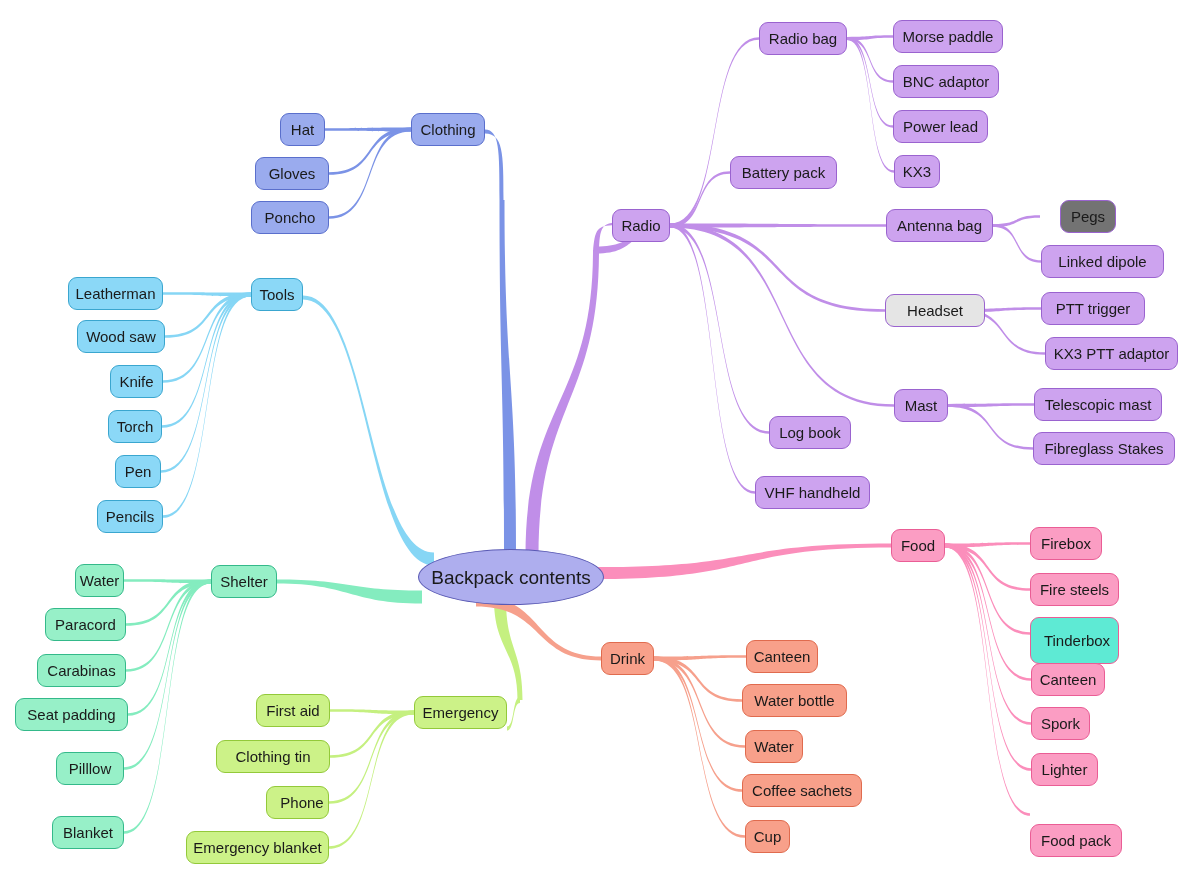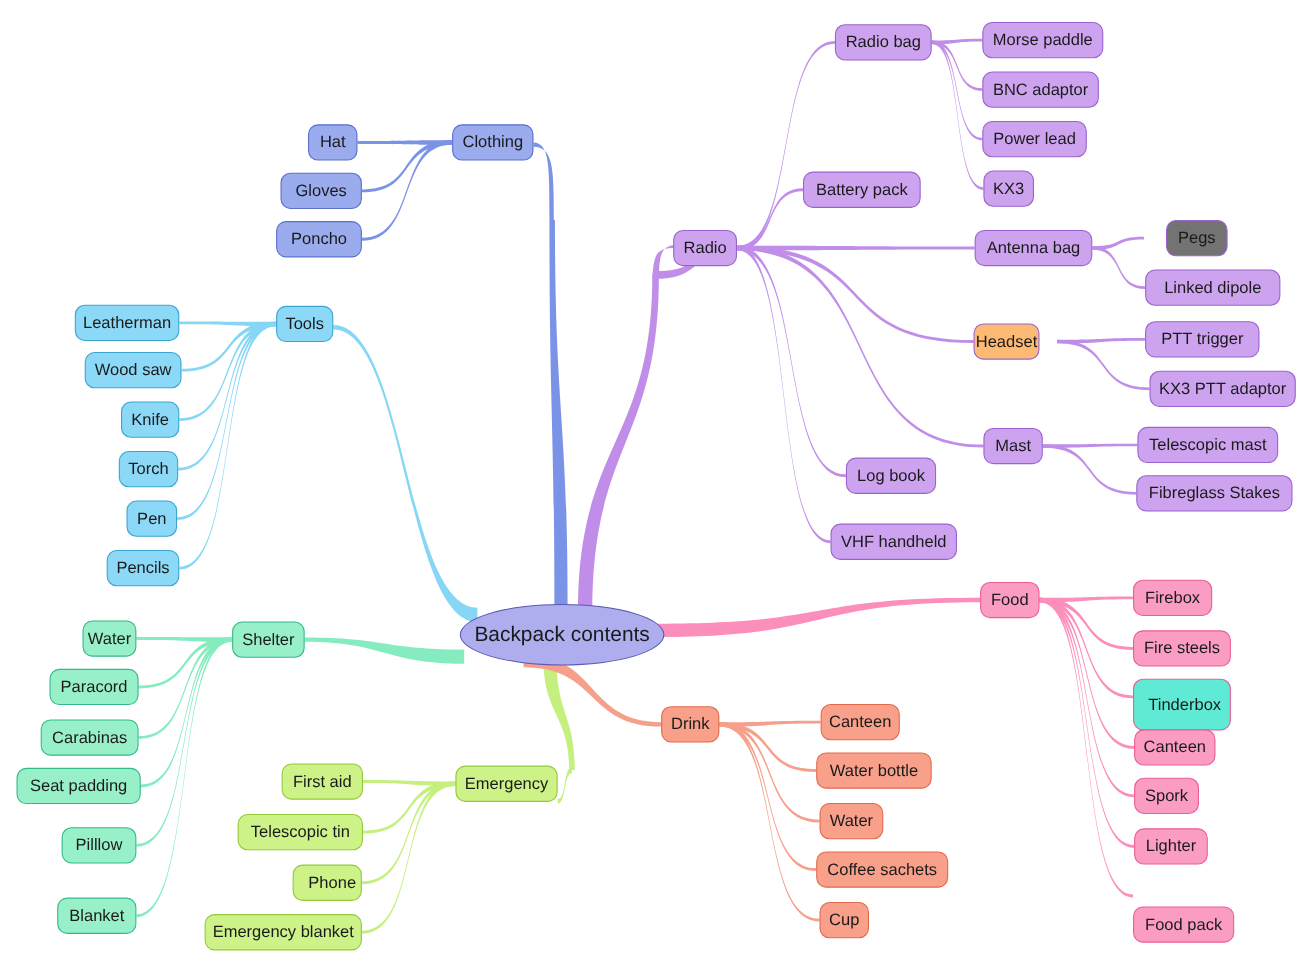--- a/index.html
+++ b/index.html
@@ -131,21 +131,21 @@
       <div class="node" style="left: 52px; top: 816px; width: 72px; height: 33px; background: rgb(151, 240, 200); border-color: rgb(52, 185, 138);">
         <span>Blanket</span>
       </div>
       <div class="node" style="left: 414px; top: 696px; width: 93px; height: 33px; background: rgb(204, 242, 136); border-color: rgb(147, 201, 58);">
         <span>Emergency</span>
       </div>
       <div class="node" style="left: 256px; top: 694px; width: 74px; height: 33px; background: rgb(204, 242, 136); border-color: rgb(147, 201, 58);">
         <span>First aid</span>
       </div>
       <div class="node" style="left: 216px; top: 740px; width: 114px; height: 33px; background: rgb(204, 242, 136); border-color: rgb(147, 201, 58);">
-        <span>Telescopic tin</span>
+        <span>Clothing tin</span>
       </div>
       <div class="node" style="left: 266px; top: 786px; width: 63px; height: 33px; background: rgb(204, 242, 136); border-color: rgb(147, 201, 58); padding-left: 20px;">
         <span>Phone</span>
       </div>
       <div class="node" style="left: 186px; top: 831px; width: 143px; height: 33px; background: rgb(204, 242, 136); border-color: rgb(147, 201, 58);">
         <span>Emergency blanket</span>
       </div>
       <div class="node" style="left: 601px; top: 642px; width: 53px; height: 33px; background: rgb(248, 160, 138); border-color: rgb(224, 107, 78);">
         <span>Drink</span>
       </div>
@@ -211,21 +211,21 @@
       </div>
       <div class="node" style="left: 886px; top: 209px; width: 107px; height: 33px; background: rgb(205, 163, 239); border-color: rgb(154, 99, 207);">
         <span>Antenna bag</span>
       </div>
       <div class="node" style="left: 1040px; top: 200px; width: 56px; height: 33px; background: #737373; border-color: rgb(154, 99, 207); margin-left: 20px;">
         <span>Pegs</span>
       </div>
       <div class="node" style="left: 1041px; top: 245px; width: 123px; height: 33px; background: rgb(205, 163, 239); border-color: rgb(154, 99, 207);">
         <span>Linked dipole</span>
       </div>
-      <div class="node" style="left: 885px; top: 294px; width: 60px; height: 33px; background: #fdba74; border-color: rgb(154, 99, 207);">
+      <div class="node" style="left: 885px; top: 294px; width: 100px; height: 33px; background: #e5e5e5; border-color: rgb(154, 99, 207);">
         <span>Headset</span>
       </div>
       <div class="node" style="left: 1041px; top: 292px; width: 104px; height: 33px; background: rgb(205, 163, 239); border-color: rgb(154, 99, 207);">
         <span>PTT trigger</span>
       </div>
       <div class="node" style="left: 1045px; top: 337px; width: 133px; height: 33px; background: rgb(205, 163, 239); border-color: rgb(154, 99, 207);">
         <span>KX3 PTT adaptor</span>
       </div>
       <div class="node" style="left: 894px; top: 389px; width: 54px; height: 33px; background: rgb(205, 163, 239); border-color: rgb(154, 99, 207);">
         <span>Mast</span>

